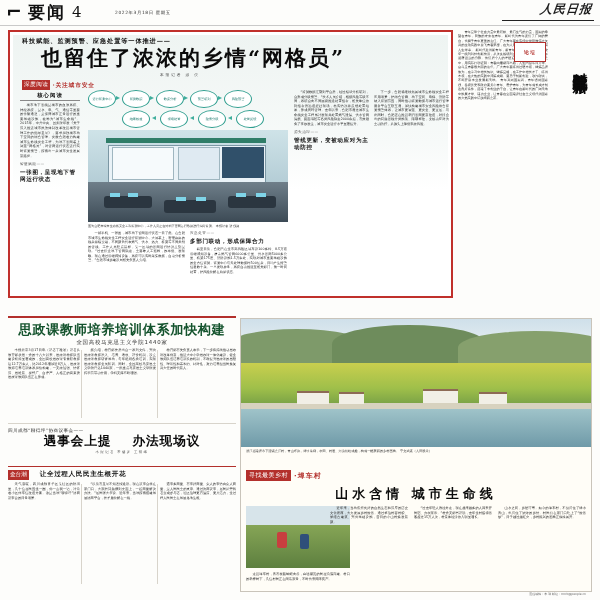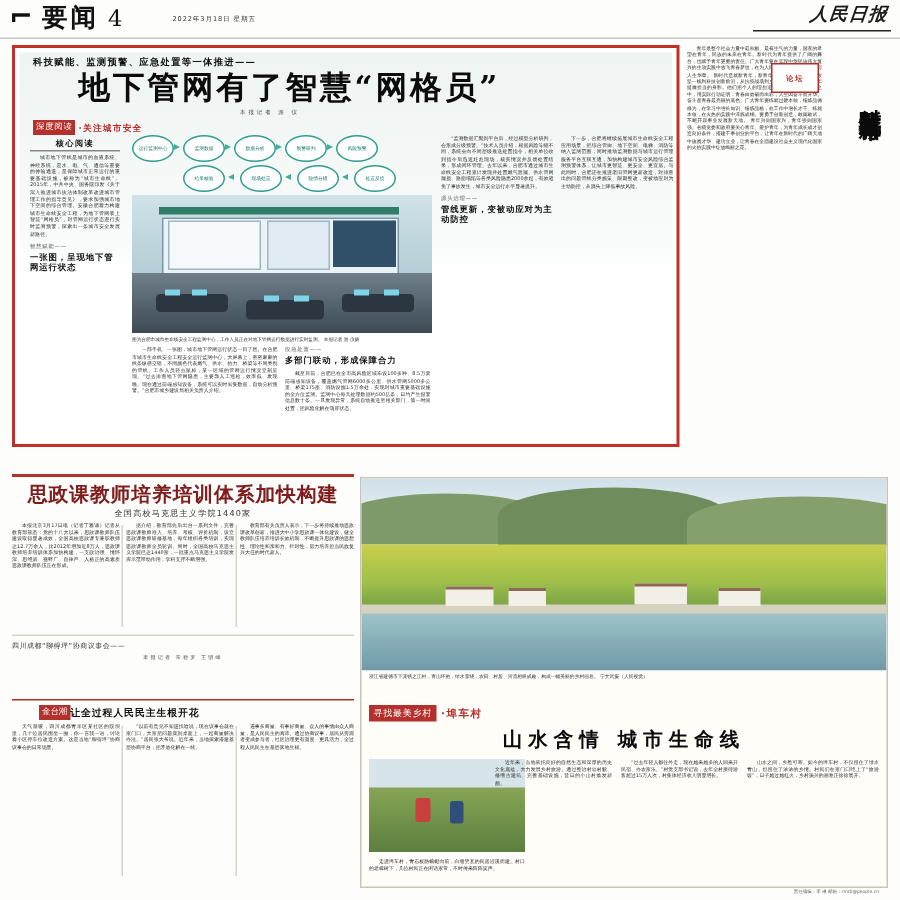--- a/index.html
+++ b/index.html
@@ -86,36 +86,36 @@
   .rc-stamp span{font-size:5px;color:#b3302c;letter-spacing:1px;font-weight:700;}
   .vtitle{position:absolute;right:4px;top:30px;width:26px;
           font-family:"DejaVu Serif","Liberation Serif",serif;
           font-size:15px;line-height:17px;font-weight:700;letter-spacing:1px;color:#0b0b0b;
           writing-mode:vertical-rl;text-orientation:upright;}
 
   
   .rule-red{position:absolute;height:1.6px;background:#b3302c;}
   .h2block{position:absolute;left:8px;top:322px;width:228px;}
   .h2{font-family:Liberation Sans, sans-serif;font-size:13.2px;line-height:15px;
-      font-weight:700;letter-spacing:.6px;text-align:center;color:#7f1d1d;}
+      font-weight:700;letter-spacing:.6px;text-align:center;color:#14532d;}
   .h2sub{font-size:5.4px;letter-spacing:.8px;text-align:center;color:#333;margin-top:2px;}
 
   .a2c1{position:absolute;left:8px;top:348px;width:72px;}
   .a2c2{position:absolute;left:84px;top:348px;width:72px;}
   .a2c3{position:absolute;left:160px;top:348px;width:76px;}
 
   
   .h3block{position:absolute;left:8px;top:428px;width:228px;}
   .h3kick{font-size:4.6px;color:#333;letter-spacing:.4px;}
   .h3{font-family:"DejaVu Serif","Liberation Serif",serif;font-size:12.6px;line-height:14px;
       font-weight:700;letter-spacing:1px;text-align:center;color:#0b0b0b;margin-top:1px;}
   .h3by{font-size:3.4px;letter-spacing:1.4px;text-align:center;color:#555;margin-top:2px;}
 
   .redline{position:absolute;left:8px;top:466px;width:228px;height:1.4px;background:#b3302c;}
-  .h4row{position:absolute;left:8px;top:470px;width:228px;display:flex;align-items:center;gap:0;margin-left:18px;}
+  .h4row{position:absolute;left:8px;top:470px;width:228px;display:flex;gap:11px;}
   .h4tag{background:#b3302c;color:#fff;font-size:5.6px;padding:1px 2px;}
   .h4txt{font-size:6.6px;font-weight:700;letter-spacing:.6px;color:#111;}
 
   .a4c1{position:absolute;left:8px;top:482px;width:72px;}
   .a4c2{position:absolute;left:84px;top:482px;width:72px;}
   .a4c3{position:absolute;left:160px;top:482px;width:76px;}
 
   
   .brfeat{position:absolute;left:240px;top:318px;width:352px;height:274px;
           border:1px solid #c9c4ba;box-sizing:border-box;background:#fffdf7;}
@@ -169,21 +169,21 @@
       <div class="lg">人民日报</div>
       <div class="mh-rule"></div>
     </div>
   </div>
   <div class="mh-hr"></div>
 
   <div class="feature">
     <div class="f-inner"></div>
 
     <div class="kicker">科技赋能、监测预警、应急处置等一体推进——</div>
-    <div class="headline">地下管网有了智慧“网格员”</div>
+    <div class="headline">也留住了浓浓的乡情“网格员”</div>
     <div class="byline">本报记者  游  仪</div>
 
     <div class="deep">
       <span class="tag">深度阅读</span>
       <span class="sub">·关注城市安全</span>
     </div>
 
     <div class="f-col1">
       <div class="coretitle">核心阅读</div>
       <div class="tinytext ind">城市地下管线是城市的血液系统、神经系统，是水、电、气、通信等重要的传输通道，是保障城市正常运行的重要基础设施，被称为“城市生命线”。2015年，中共中央、国务院印发《关于深入推进城市执法体制改革改进城市管理工作的指导意见》，要求加强城市地下空间的综合管理。安徽合肥着力构建城市生命线安全工程，为地下管网装上智慧“网格员”，对管网运行状态进行实时监测预警，探索出一条城市安全发展新路径。</div>
@@ -270,20 +270,25 @@
     <div class="h2">思政课教师培养培训体系加快构建</div>
     <div class="h2sub">全国高校马克思主义学院1440家</div>
   </div>
   <div class="a2c1 blk ind">本报北京3月17日电（记者丁雅诵）记者从教育部获悉：党的十八大以来，思政课教师队伍建设取得显著成效，全国高校思政课专兼职教师达12.7万余人，比2012年增加近8万人，思政课教师培养培训体系加快构建，一支政治强、情怀深、思维新、视野广、自律严、人格正的高素质思政课教师队伍正在形成。</div>
   <div class="a2c2 blk ind">据介绍，教育部先后出台一系列文件，完善思政课教师准入、培养、考核、评价机制，设立思政课教师研修基地，每年组织各类培训，实现思政课教师全员轮训。同时，全国高校马克思主义学院已达1440家，一批重点马克思主义学院发挥示范带动作用，学科支撑不断增强。</div>
   <div class="a2c3 blk ind">教育部有关负责人表示，下一步将持续推动思政课改革创新，推进大中小学思政课一体化建设，健全教师队伍培养培训长效机制，不断提升思政课的思想性、理论性和亲和力、针对性，努力培养担当民族复兴大任的时代新人。</div>
 
   <div class="hdiv" style="left:8px;top:423px;width:228px;"></div>
   <div class="h3block">
     <div class="h3kick">四川成都“聊得坪”协商议事会——</div>
+    <div class="h3">
+      <span>遇事会上提</span>
+      <span style="display:inline-block;width:10px;"></span>
+      <span>办法现场议</span>
+    </div>
     <div class="h3by">本报记者  常碧罗  王明峰</div>
   </div>
 
   <div class="redline"></div>
   <div class="h4row">
     <span class="h4tag">金台潮</span>
     <span class="h4txt">让全过程人民民主生根开花</span>
   </div>
   <div class="a4c1 blk ind">天气渐暖，四川成都青羊区某社区的院坝里，几十位居民围坐一圈，你一言我一语，讨论着小区停车位改造方案。这是当地“聊得坪”协商议事会的日常场景。</div>
   <div class="a4c2 blk ind">“以前有意见不知道找谁说，现在议事会就在家门口，大家把问题摆到桌面上，一起商量解决办法。”居民张大爷说。近年来，当地探索搭建基层协商平台，把矛盾化解在一线。</div>

